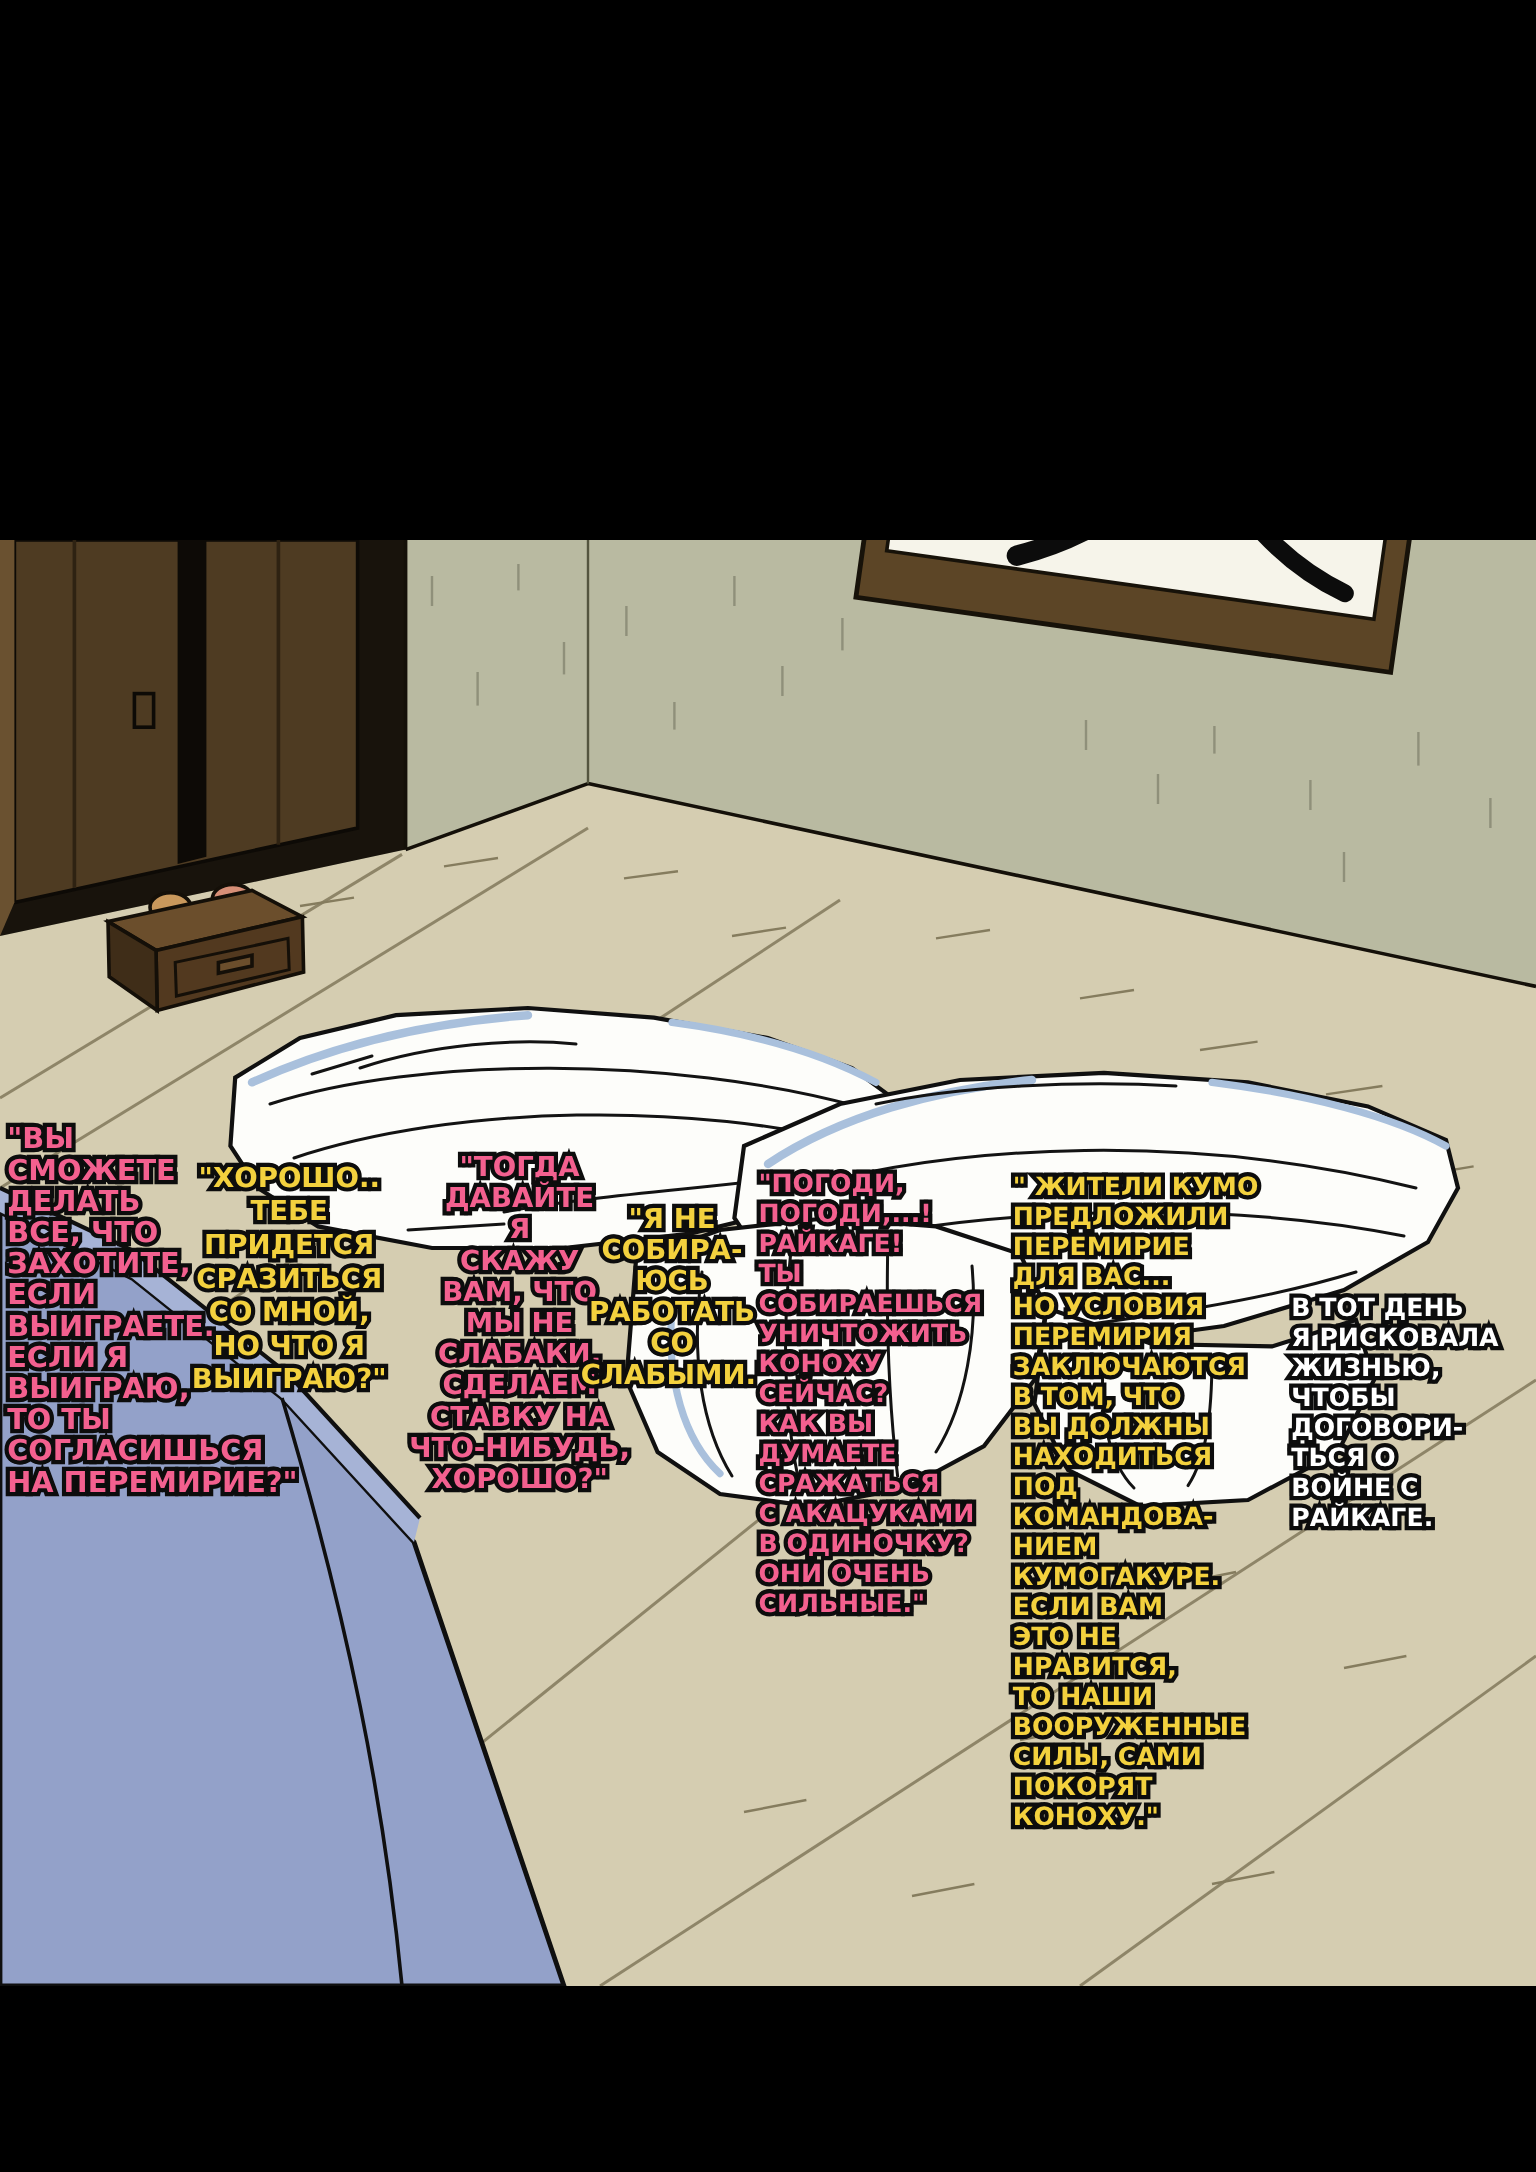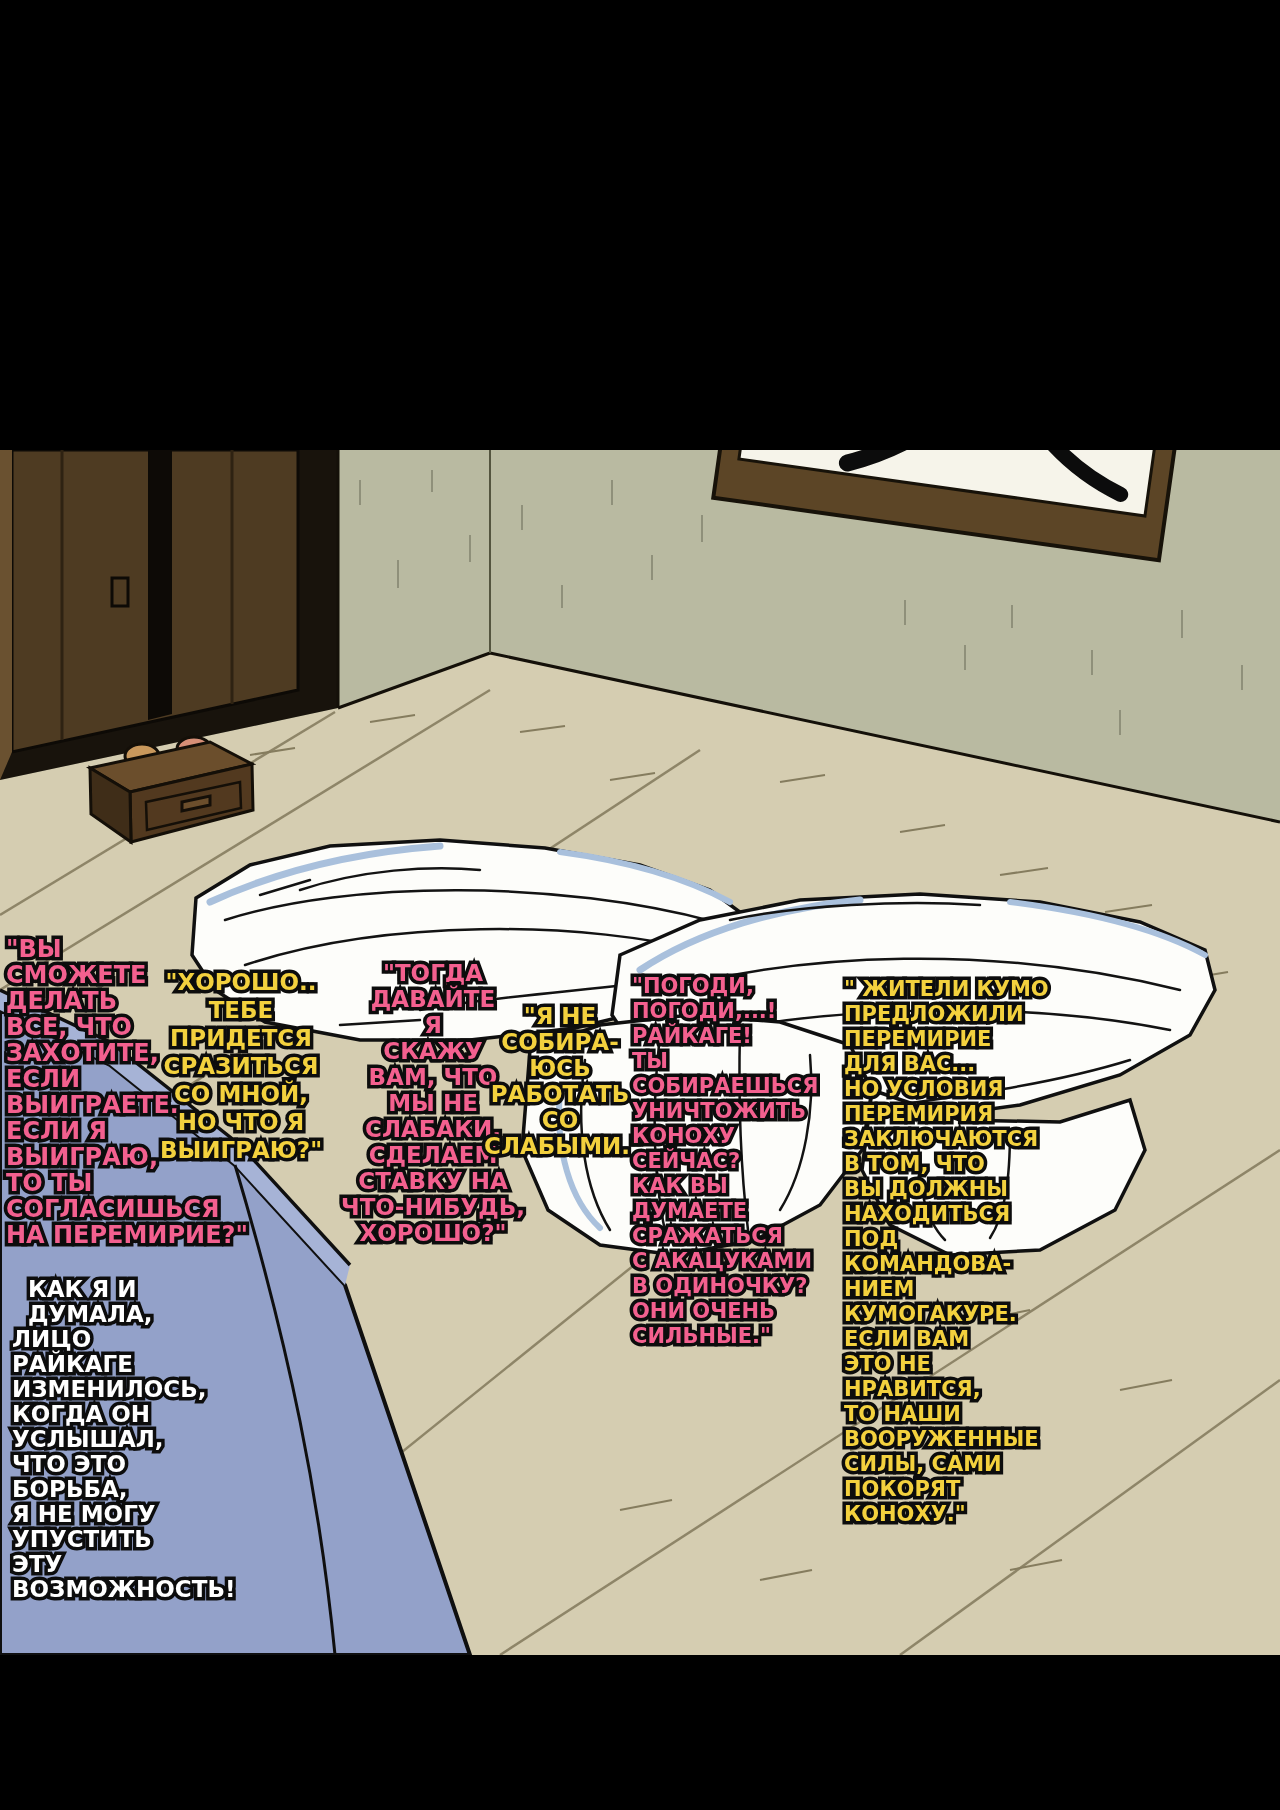--- a/index.html
+++ b/index.html
@@ -245,27 +245,22 @@
 НИЕМ
 КУМОГАКУРЕ.
 ЕСЛИ ВАМ
 ЭТО НЕ
 НРАВИТСЯ,
 ТО НАШИ
 ВООРУЖЕННЫЕ
 СИЛЫ, САМИ
 ПОКОРЯТ
 КОНОХУ."</div>
-    <div class="comic-text white b8">  КАК Я И
-  ДУМАЛА,
-ЛИЦО
-РАЙКАГЕ
-ИЗМЕНИЛОСЬ,
-КОГДА ОН
-УСЛЫШАЛ,
-ЧТО ЭТО
-БОРЬБА,
-Я НЕ МОГУ
-УПУСТИТЬ
-ЭТУ
-ВОЗМОЖНОСТЬ!</div>
+    <div class="comic-text white b7">В ТОТ ДЕНЬ
+Я РИСКОВАЛА
+ЖИЗНЬЮ,
+ЧТОБЫ
+ДОГОВОРИ-
+ТЬСЯ О
+ВОЙНЕ С
+РАЙКАГЕ.</div>
   </div>
 </div>
 
 </body></html>

